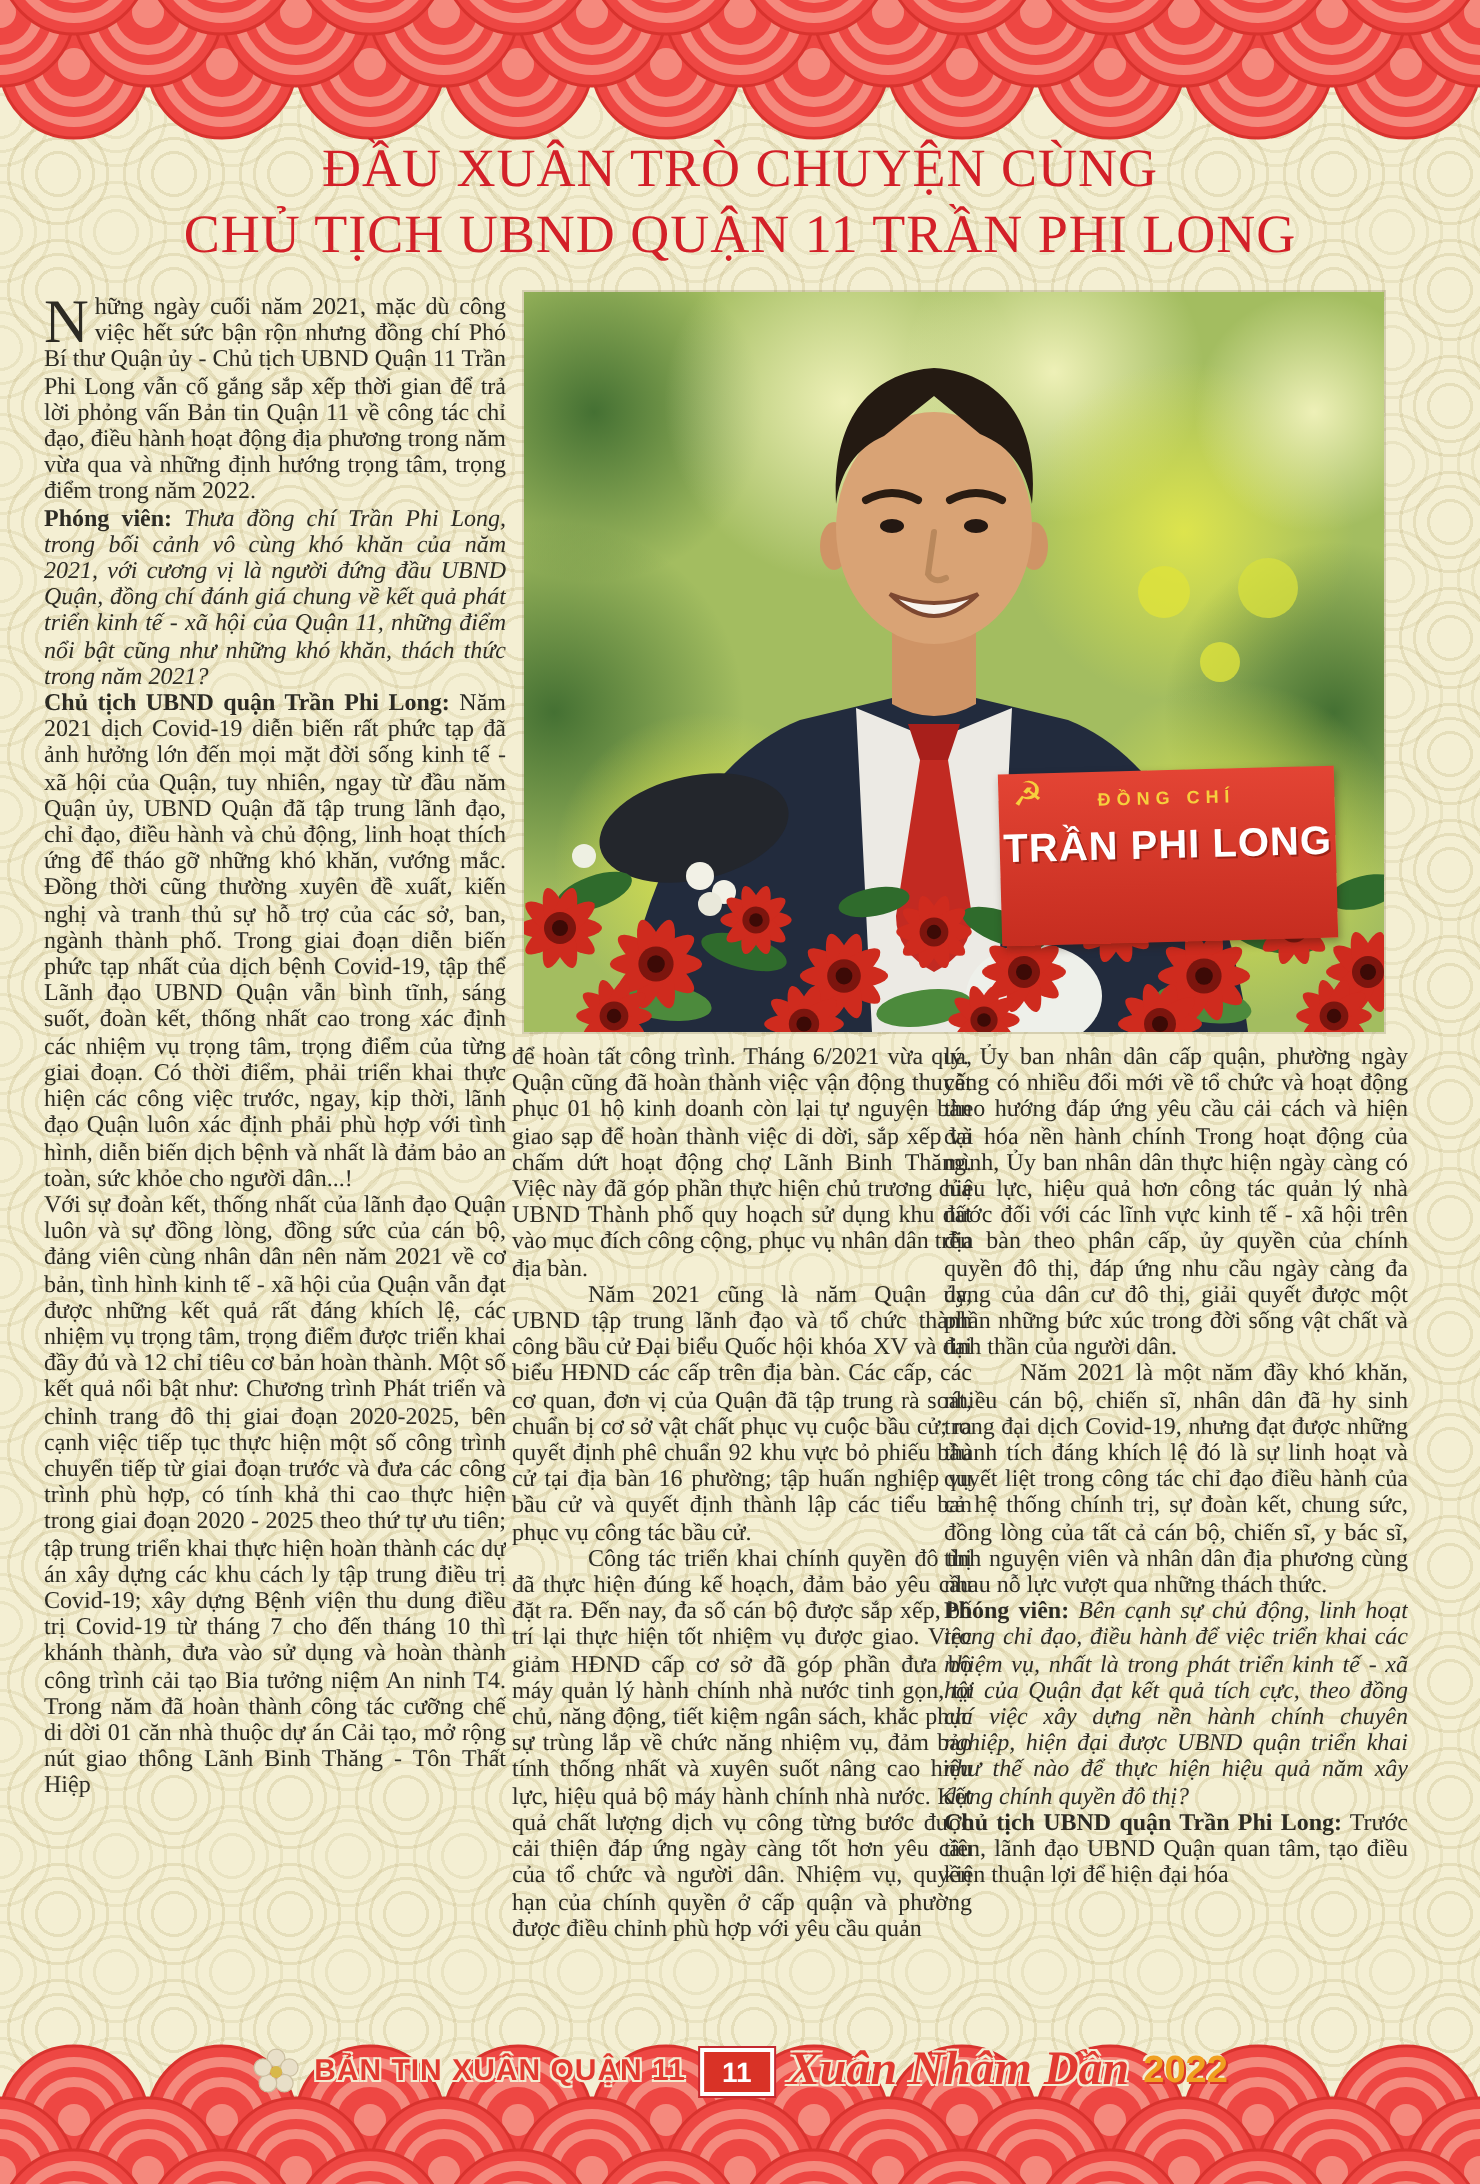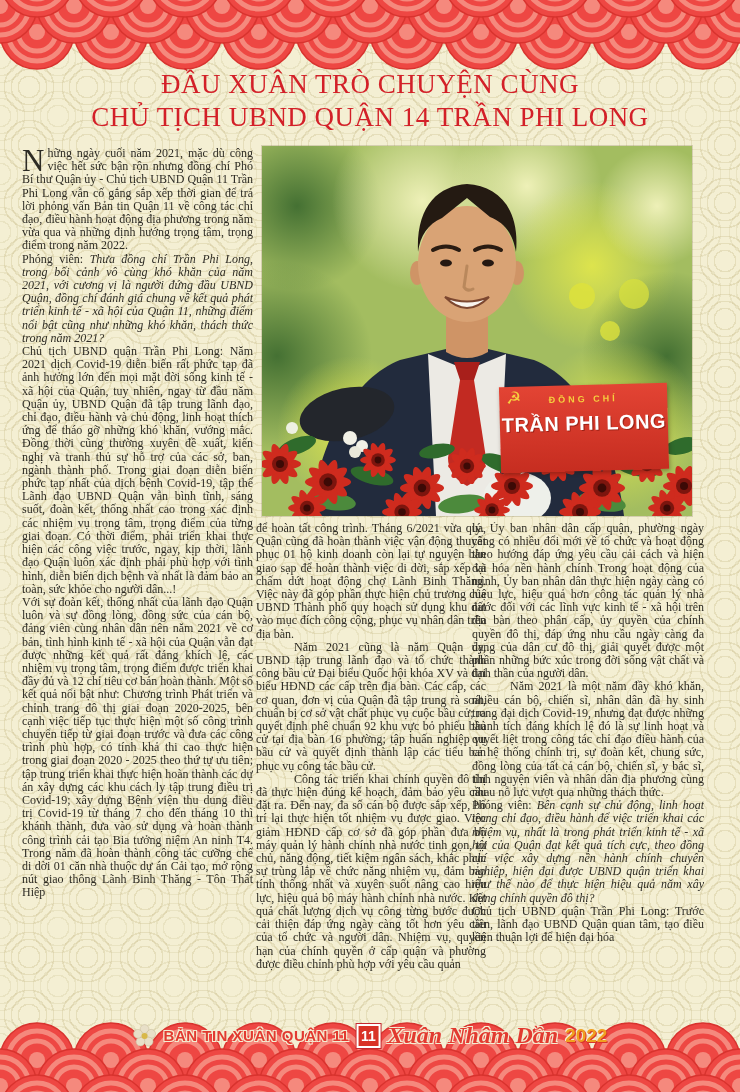--- a/index.html
+++ b/index.html
@@ -21,21 +21,21 @@
     position:absolute; left:0; top:68px; width:740px; text-align:center;
     color:#d32028; font-weight:normal; font-size:27px; line-height:33px;
     letter-spacing:.5px;
   }
   .col{position:absolute; overflow:hidden; text-align:justify; font-size:12px; line-height:13.2px;}
   .col-left{left:22px;  top:147px; width:231px; height:891px;}
   .col-mid{ left:256px; top:522px; width:230px; height:517px;}
   .col-right{left:472px; top:522px; width:232px; height:517px;}
   .para{margin:0;}
   .para.indent{text-indent:38px;}
-  .run-bold{font-weight:normal;}
+  .run-bold{font-weight:bold;}
   .run-italic{font-style:italic;}
   .run-dropcap{float:left; font-size:31px; line-height:25px; padding:1px 3px 0 0;}
   .photo{
     position:absolute; left:262px; top:146px; width:430px; height:370px;
     box-shadow:0 0 0 1px rgba(120,110,70,.25);
   }
   .photo svg{display:block;}
   .nameplate{
     position:absolute; left:500px; top:385px; width:168px; height:86px;
     background:linear-gradient(180deg,#e34434,#c62d20);
@@ -49,21 +49,21 @@
   .footer{
     position:absolute; left:50%; top:1022px; transform:translateX(-50%);
     display:flex; align-items:center; gap:7px; z-index:5; white-space:nowrap;
   }
   .footer-name{
     font-family:"Liberation Sans", sans-serif; font-weight:bold; font-size:15px;
     color:#e23a30; letter-spacing:.5px;
     text-shadow:-1px -1px 0 #f3edd2, 1px -1px 0 #f3edd2, -1px 1px 0 #f3edd2, 1px 1px 0 #f3edd2;
   }
   .footer-logo{
-    width:24px; height:24px; background:#d93226; border:2px solid #fff;
+    width:37px; height:24px; background:#d93226; border:2px solid #fff;
     box-shadow:0 0 0 1px #c4292f; box-sizing:border-box;
     display:flex; align-items:center; justify-content:center;
     color:#fff; font-family:"Liberation Sans", sans-serif; font-weight:bold; font-size:14px;
   }
   .footer-script{
     font-family:"Liberation Serif", serif; font-style:italic; font-weight:bold; font-size:24px;
     color:#e23a30;
     text-shadow:-1px -1px 0 #f3edd2, 1px -1px 0 #f3edd2, -1px 1px 0 #f3edd2, 1px 1px 0 #f3edd2;
   }
   .footer-year{
@@ -284,21 +284,21 @@
       <g transform="translate(777,-20)">
         <circle r="37" fill="#ee4743" stroke="#d8332e" stroke-width="1.5"></circle>
         <circle r="29" fill="none" stroke="#f5897d" stroke-width="5"></circle>
         <circle r="19" fill="none" stroke="#f5897d" stroke-width="5"></circle>
         <circle r="8" fill="#f5897d"></circle>
       </g>
     </svg>
 
   <div class="title">
     <div>ĐẦU XUÂN TRÒ CHUYỆN CÙNG</div>
-    <div>CHỦ TỊCH UBND QUẬN 14 TRẦN PHI LONG</div>
+    <div>CHỦ TỊCH UBND QUẬN 11 TRẦN PHI LONG</div>
   </div>
 
   <div class="col col-left" id="col-left">
       <p class="para"><span class="run-dropcap">N</span><span class="run-normal">hững ngày cuối năm 2021, mặc dù công việc hết sức bận rộn nhưng đồng chí Phó Bí thư Quận ủy - Chủ tịch UBND Quận 11 Trần Phi Long vẫn cố gắng sắp xếp thời gian để trả lời phỏng vấn Bản tin Quận 11 về công tác chỉ đạo, điều hành hoạt động địa phương trong năm vừa qua và những định hướng trọng tâm, trọng điểm trong năm 2022.</span></p>
       <p class="para"><span class="run-bold">Phóng viên:</span><span class="run-italic"> Thưa đồng chí Trần Phi Long, trong bối cảnh vô cùng khó khăn của năm 2021, với cương vị là người đứng đầu UBND Quận, đồng chí đánh giá chung về kết quả phát triển kinh tế - xã hội của Quận 11, những điểm nổi bật cũng như những khó khăn, thách thức trong năm 2021?</span></p>
       <p class="para"><span class="run-bold">Chủ tịch UBND quận Trần Phi Long:</span><span class="run-normal"> Năm 2021 dịch Covid-19 diễn biến rất phức tạp đã ảnh hưởng lớn đến mọi mặt đời sống kinh tế - xã hội của Quận, tuy nhiên, ngay từ đầu năm Quận ủy, UBND Quận đã tập trung lãnh đạo, chỉ đạo, điều hành và chủ động, linh hoạt thích ứng để tháo gỡ những khó khăn, vướng mắc. Đồng thời cũng thường xuyên đề xuất, kiến nghị và tranh thủ sự hỗ trợ của các sở, ban, ngành thành phố. Trong giai đoạn diễn biến phức tạp nhất của dịch bệnh Covid-19, tập thể Lãnh đạo UBND Quận vẫn bình tĩnh, sáng suốt, đoàn kết, thống nhất cao trong xác định các nhiệm vụ trọng tâm, trọng điểm của từng giai đoạn. Có thời điểm, phải triển khai thực hiện các công việc trước, ngay, kịp thời, lãnh đạo Quận luôn xác định phải phù hợp với tình hình, diễn biến dịch bệnh và nhất là đảm bảo an toàn, sức khỏe cho người dân...!</span></p>
       <p class="para"><span class="run-normal">Với sự đoàn kết, thống nhất của lãnh đạo Quận luôn và sự đồng lòng, đồng sức của cán bộ, đảng viên cùng nhân dân nên năm 2021 về cơ bản, tình hình kinh tế - xã hội của Quận vẫn đạt được những kết quả rất đáng khích lệ, các nhiệm vụ trọng tâm, trọng điểm được triển khai đầy đủ và 12 chỉ tiêu cơ bản hoàn thành. Một số kết quả nổi bật như: Chương trình Phát triển và chỉnh trang đô thị giai đoạn 2020-2025, bên cạnh việc tiếp tục thực hiện một số công trình chuyển tiếp từ giai đoạn trước và đưa các công trình phù hợp, có tính khả thi cao thực hiện trong giai đoạn 2020 - 2025 theo thứ tự ưu tiên; tập trung triển khai thực hiện hoàn thành các dự án xây dựng các khu cách ly tập trung điều trị Covid-19; xây dựng Bệnh viện thu dung điều trị Covid-19 từ tháng 7 cho đến tháng 10 thì khánh thành, đưa vào sử dụng và hoàn thành công trình cải tạo Bia tưởng niệm An ninh T4. Trong năm đã hoàn thành công tác cưỡng chế di dời 01 căn nhà thuộc dự án Cải tạo, mở rộng nút giao thông Lãnh Binh Thăng - Tôn Thất Hiệp</span></p>
     </div>
 
   <div class="photo">

